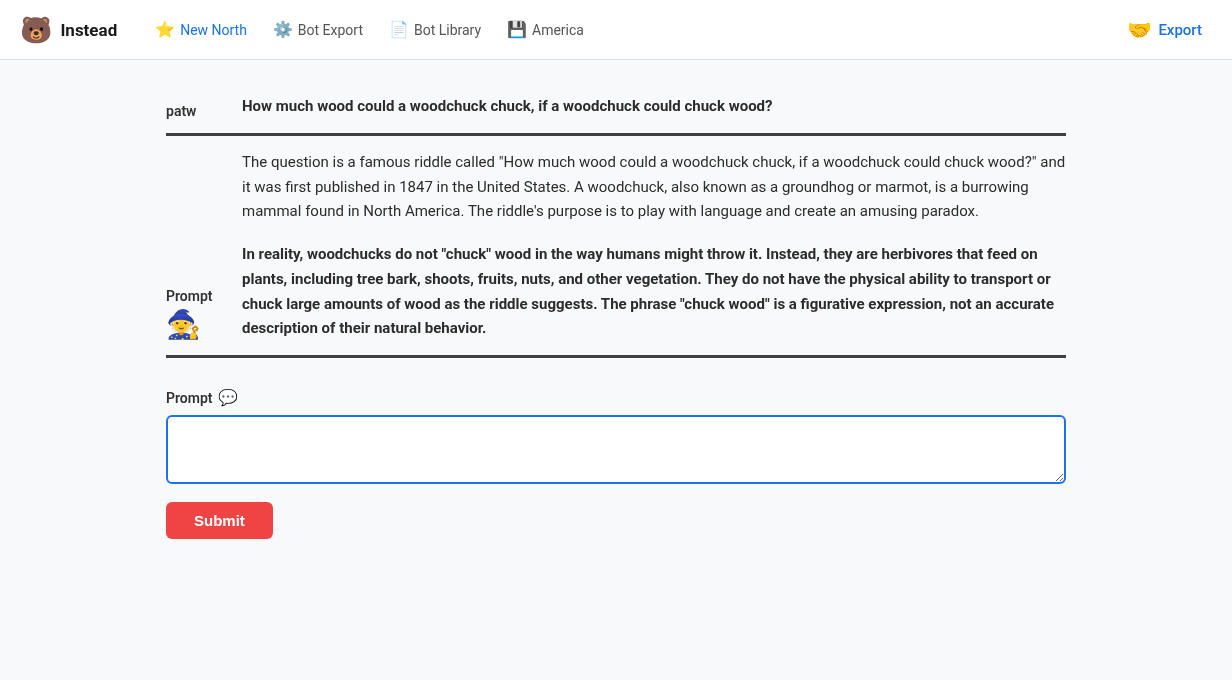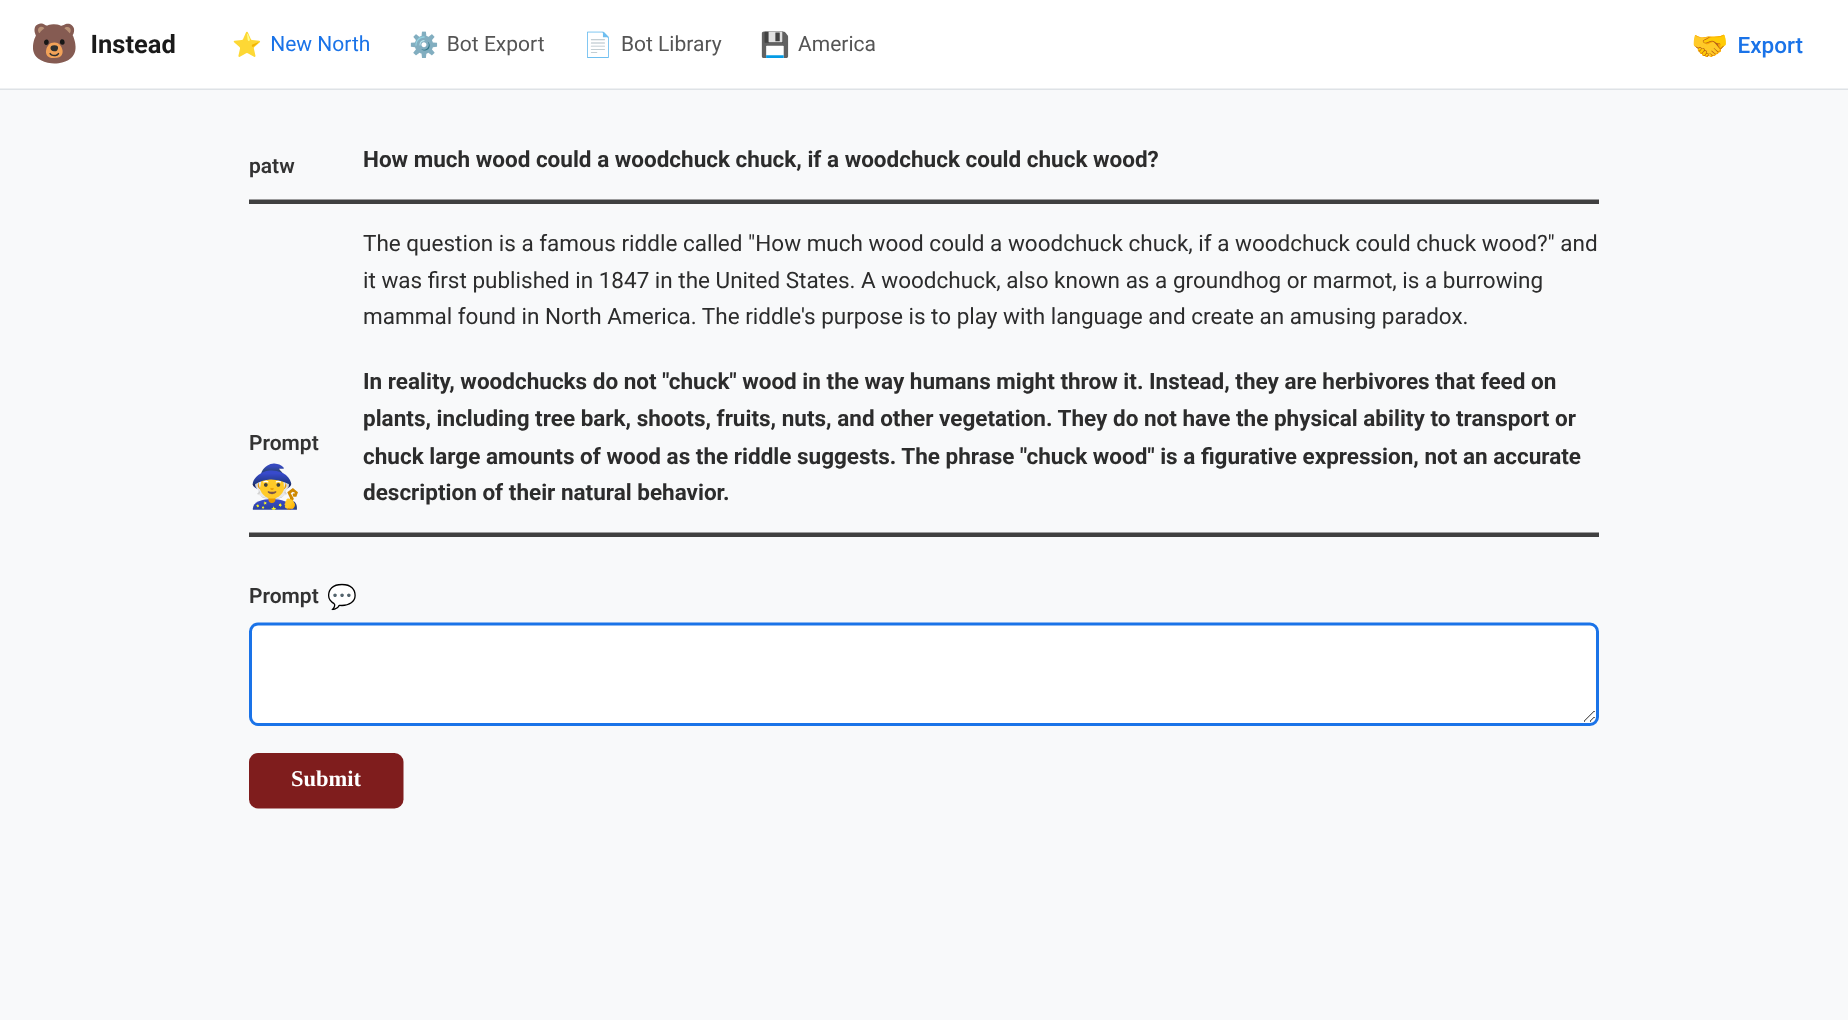--- a/index.html
+++ b/index.html
@@ -117,29 +117,28 @@
       font-size: 15px;
       outline: none;
       line-height: 1.5;
       min-height: 48px;
       resize: vertical;
       background: #fff;
       color: #222;
     }
     .submit-btn {
       margin-top: 14px;
-      background: #7f1d1d;
+      background: #ef4444;
       color: #fff;
       border: none;
       border-radius: 6px;
       padding: 10px 28px;
       font-size: 15px;
       font-weight: 600;
       cursor: pointer;
-      font-family: Liberation Serif, serif;
     }
   </style>
 </head>
 <body>
 
 <header id="header">
   <div id="logo-area">
     <span class="logo-icon">🐻</span>
     <span>Instead</span>
   </div>

